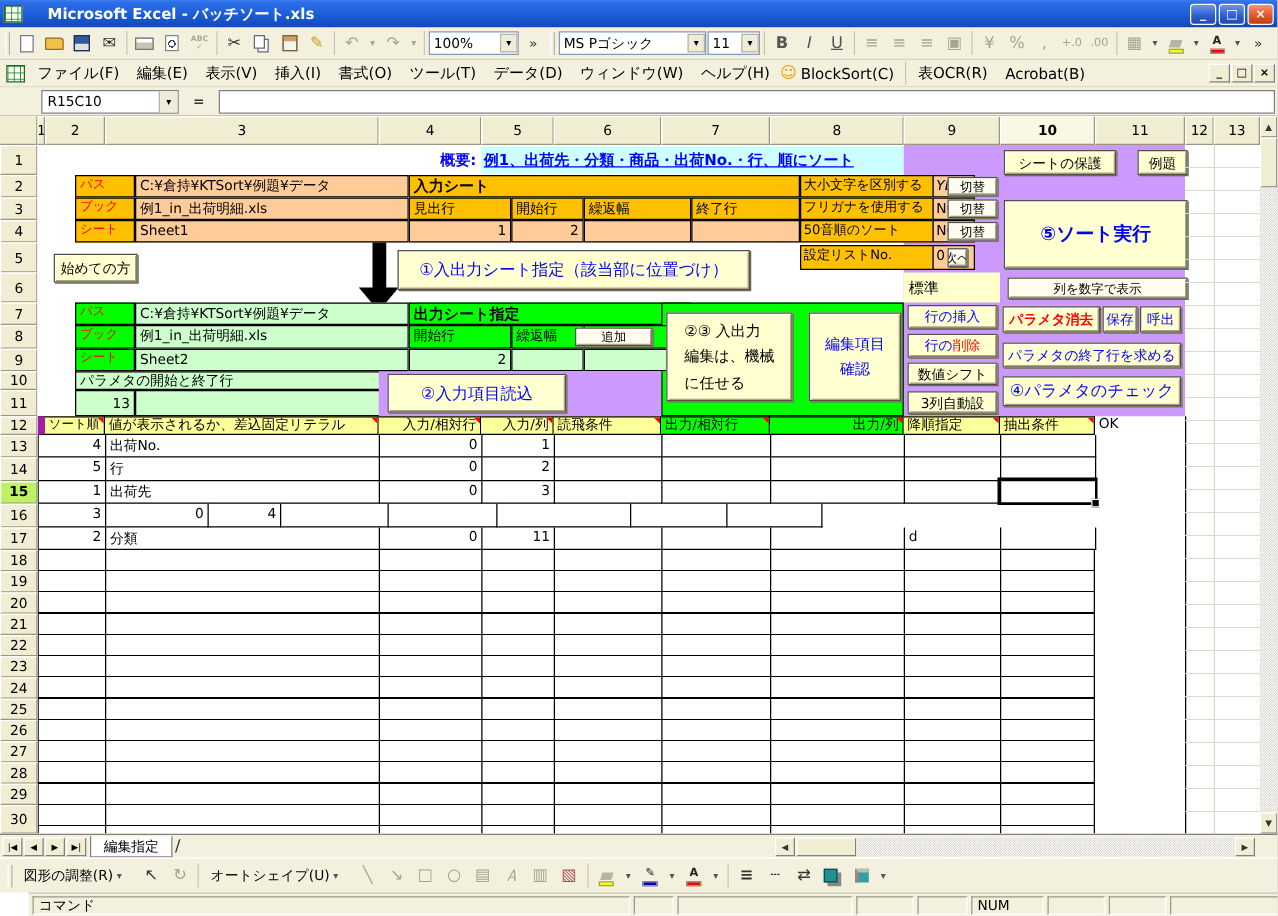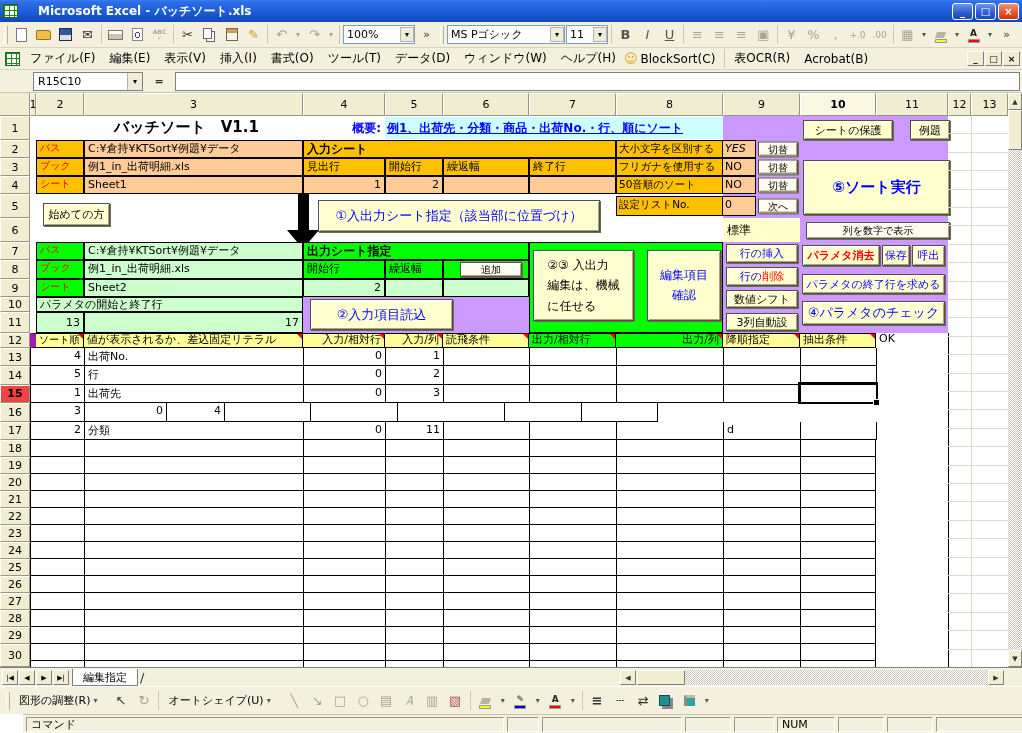--- a/index.html
+++ b/index.html
@@ -72,32 +72,32 @@
     display:flex; align-items:center; justify-content:center; font-size:11px; overflow:hidden; }
   .hcell.sel { font-weight:bold; background:#FAF7E2; }
   .colhdr .hcell:nth-child(1){width:6px} .colhdr .hcell:nth-child(2){width:48px} .colhdr .hcell:nth-child(3){width:219px}
   .colhdr .hcell:nth-child(4){width:82px} .colhdr .hcell:nth-child(5){width:58px} .colhdr .hcell:nth-child(6){width:86px}
   .colhdr .hcell:nth-child(7){width:87px} .colhdr .hcell:nth-child(8){width:107px} .colhdr .hcell:nth-child(9){width:77px}
   .colhdr .hcell:nth-child(10){width:76px} .colhdr .hcell:nth-child(11){width:72px} .colhdr .hcell:nth-child(12){width:23px}
   .colhdr .hcell:nth-child(13){width:37px}
   .rowhdrs { position:absolute; left:0; top:23px; width:30px; height:551px; display:flex; flex-direction:column; overflow:hidden; }
   .rcell { width:30px; height:18.4px; flex:none; background:#F0EDD3; border:1px solid #999680; border-top-color:#fff; border-left-color:#fff;
     display:flex; align-items:center; justify-content:center; font-size:11px; }
-  .rcell.sel { font-weight:bold; background:#ef4444; }
+  .rcell.sel { font-weight:bold; background:#bef264; }
   .rowhdrs .rcell:nth-child(1){height:24px}
   .rowhdrs .rcell:nth-child(2),.rowhdrs .rcell:nth-child(3),.rowhdrs .rcell:nth-child(4){height:18px}
   .rowhdrs .rcell:nth-child(5),.rowhdrs .rcell:nth-child(6){height:24px}
   .rowhdrs .rcell:nth-child(7){height:18px} .rowhdrs .rcell:nth-child(8){height:19px}
   .rowhdrs .rcell:nth-child(9){height:18px} .rowhdrs .rcell:nth-child(10){height:15px}
   .rowhdrs .rcell:nth-child(11){height:21px} .rowhdrs .rcell:nth-child(12){height:15px}
   .rowhdrs .rcell:nth-child(n+18){height:17px} .rowhdrs .rcell:nth-child(30){height:23px}
 
   .gridarea { position:absolute; left:30px; top:23px; width:978px; height:551px; background:#fff; overflow:hidden; }
   .cell { position:absolute; border:1px solid #000; padding:1px 3px; font-size:11px; line-height:1.25;
-    overflow:hidden; white-space:nowrap; }
+    overflow:hidden; white-space:nowrap;margin-left:24px; }
   .gold{background:#FFC000} .peach{background:#FFCC99} .bgreen{background:#00FF00} .pgreen{background:#CCFFCC}
   .purple{background:#CC99FF} .cyanbg{background:#CCFFFF} .pyellow{background:#FFFFCC} .hyellow{background:#FFFF99}
   .redtxt{color:#FF0000} .bluetxt{color:#0000FF} .b{font-weight:bold} .right{text-align:right}
 
   .btn { background:#FFFFD0; border:1px solid #545044; box-shadow:inset 1px 1px 0 #fff, inset -1px -1px 0 #A8A488, 1px 1px 0 #6E6A58;
     display:flex; align-items:center; justify-content:center; white-space:nowrap; overflow:hidden; font-size:11px; cursor:default; }
   .btn.small { font-size:10px; background:#FDFCEE; }
 
   .arrow-shaft { background:#000; }
   .arrow-head { width:0; height:0; border-left:16px solid transparent; border-right:16px solid transparent; border-top:19px solid #000; }
@@ -327,21 +327,20 @@
         <div class="rcell">25</div>
         <div class="rcell">26</div>
         <div class="rcell">27</div>
         <div class="rcell">28</div>
         <div class="rcell">29</div>
         <div class="rcell">30</div>
     </div>
 
     <div class="gridarea">
 
-      <div class="abs b" style="left:84px; top:2px; width:250px; font-size:15px;">バッチソート　V1.1</div>
       <div class="abs b bluetxt right" style="left:273px; top:4px; width:78px; font-size:12px;">概要:</div>
       <div class="abs cyanbg b bluetxt" style="left:355px; top:1px; width:338px; height:22px; font-size:12px; padding:3px 2px; white-space:nowrap; overflow:hidden;text-decoration:underline;">例1、出荷先・分類・商品・出荷No.・行、順にソート</div>
 
       <div class="abs purple" style="left:693px; top:0; width:225px; height:217px;"></div>
       <div class="abs btn" style="left:773px; top:4px; width:90px; height:20px;">シートの保護</div>
       <div class="abs btn" style="left:880px; top:4px; width:40px; height:20px;">例題</div>
       <div class="abs btn b bluetxt" style="left:773px; top:44px; width:147px; height:55px; font-size:15px;">⑤ソート実行</div>
 
       <div class="abs cell gold redtxt" style="left:6px; top:24px; width:48px; height:18px; font-size:10px;">パス</div>
       <div class="abs cell peach" style="left:54px; top:24px; width:219px; height:18px;">C:¥倉持¥KTSort¥例題¥データ</div>
@@ -371,21 +370,21 @@
             <div class="btn small" style="position:absolute; left:142px; top:50%; transform:translateY(-50%); width:40px; height:15px;">切替</div>
           </div>
           <div class="optrow" style="position: absolute; left: 0px; width: 182px; top: 60px; height: 18px;">
             <div class="cell gold" style="left:0; top:0; bottom:0; width:107px; font-size:10.5px; padding:1px 2px;">50音順のソート</div>
             <div class="cell peach" style="left:106px; top:0; bottom:0; width:34px; padding:1px 2px;">NO</div>
             <div class="btn small" style="position:absolute; left:142px; top:50%; transform:translateY(-50%); width:40px; height:15px;">切替</div>
           </div>
           <div class="optrow" style="position: absolute; left: 0px; width: 182px; top: 80px; height: 20px;">
             <div class="cell gold" style="left:0; top:0; bottom:0; width:107px; font-size:10.5px; padding:1px 2px;">設定リストNo.</div>
             <div class="cell peach" style="left:106px; top:0; bottom:0; width:34px; padding:1px 2px;">0</div>
-            <div class="btn small" style="position:absolute; left:142px; top:50%; transform:translateY(-50%); width:40px; height:15px;">次へ</div>
+            <div class="btn small" style="position:absolute; left:142px; top:50%; transform:translateY(-50%); width:16px; height:15px;">次へ</div>
           </div>
       </div>
 
       <div class="abs btn" style="left:13px; top:87px; width:67px; height:23px;">始めての方</div>
       <div class="abs arrow-shaft" style="left:268px; top:78px; width:11px; height:37px;"></div>
       <div class="abs arrow-head" style="left:257px; top:114px;"></div>
       <div class="abs btn bluetxt" style="left:288px; top:84px; width:282px; height:32px; font-size:13px;">①入出力シート指定（該当部に位置づけ）</div>
 
       <div class="abs pyellow" style="left:693px; top:102px; width:77px; height:24px; padding:4px 4px; font-size:12px;">標準</div>
       <div class="abs btn small" style="left:776px; top:106px; width:144px; height:17px;">列を数字で表示</div>

